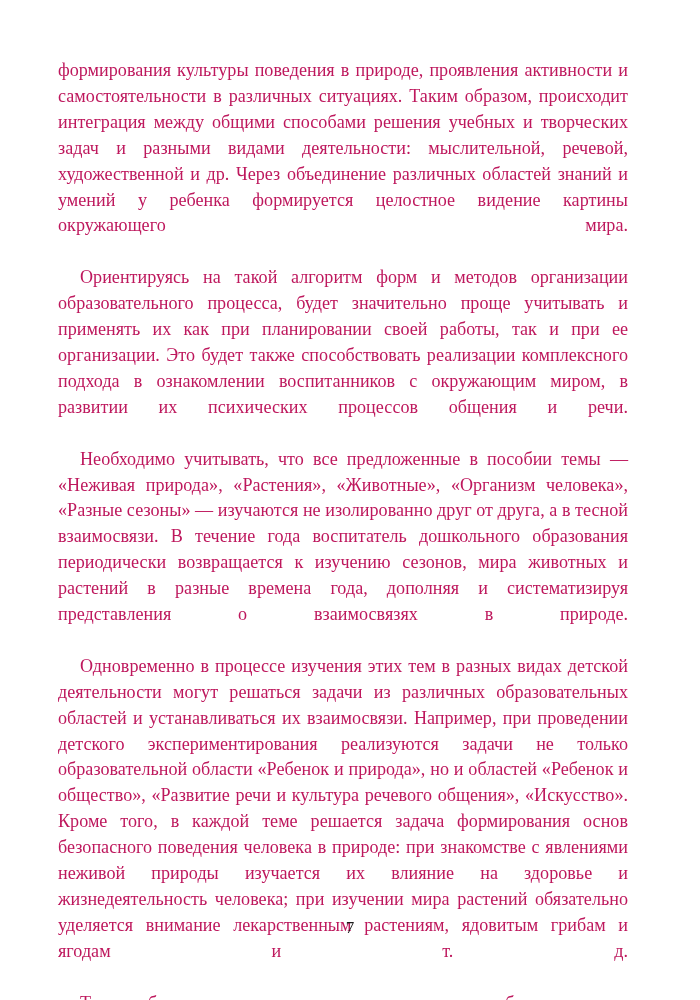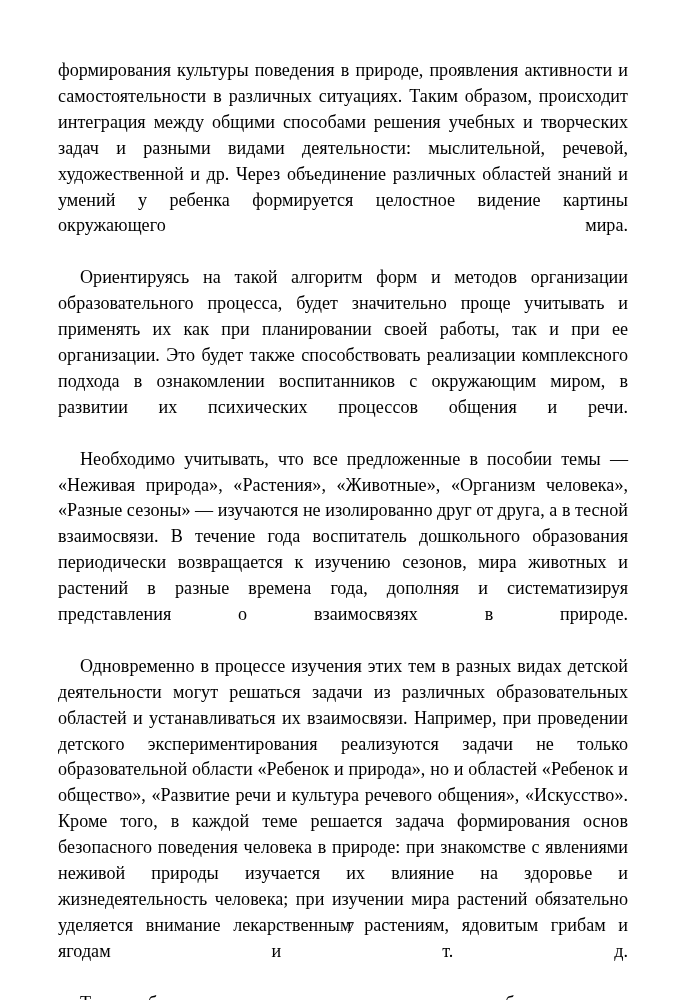--- a/index.html
+++ b/index.html
@@ -23,21 +23,21 @@
     left: 58px;
     top: 58px;
     width: 570px;
   }
 
   .para {
     margin: 0;
     font-family: "Liberation Serif", "DejaVu Serif", serif;
     font-size: 18.1px;
     line-height: 25.9px;
-    color: #000000;
+    color: #be185d;
     text-align: justify;
     text-justify: inter-word;
     hyphens: manual;
     -webkit-hyphens: manual;
     word-spacing: -0.1px;
     letter-spacing: 0.02px;
   }
 
   
   .para.continuation {

